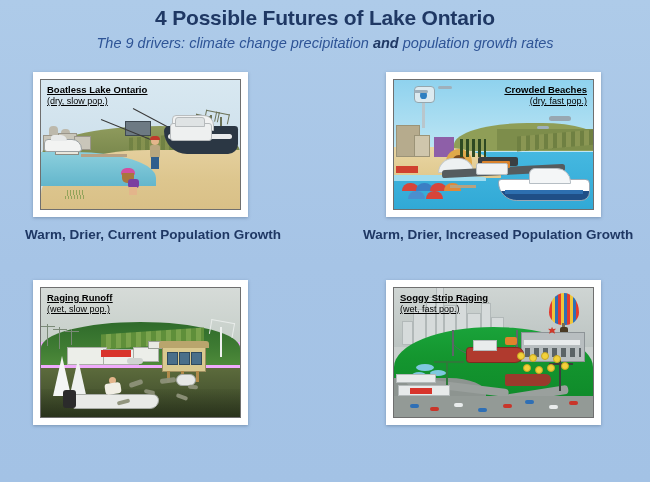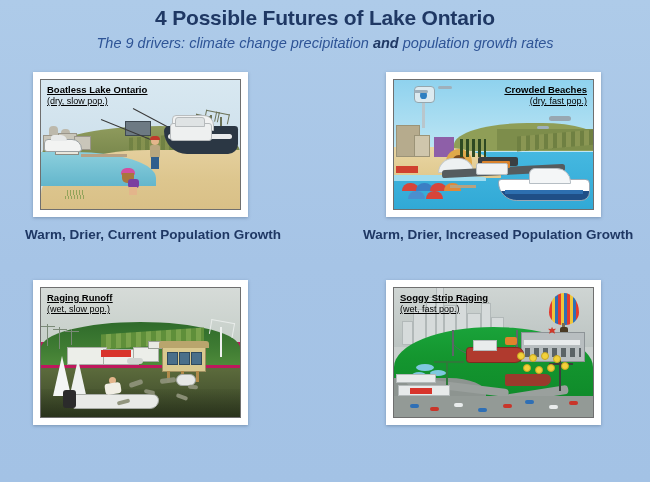--- a/index.html
+++ b/index.html
@@ -203,21 +203,21 @@
       background:linear-gradient(180deg,#ffffff 0 55%, #1f4f87 55% 100%); border-radius:6px 8px 16px 34px; border:1px solid #9aa8b5;}
   .s2 .yacht .top { position:absolute; left:30px; top:-12px; width:40px; height:14px; background:#f4f6f7; border-radius:6px 14px 0 0; border:1px solid #b6bec4;}
   .s2 .yacht .band{ position:absolute; left:6px; top:10px; width:78px; height:4px; background:#2d6fb0;}
   .s2 .plane { position:absolute; width:14px; height:3px; background:#9fb0bb; border-radius:2px;}
   .s2 .p1 { left:10%; top:8%;}
   .s2 .p2 { left:22%; top:5%;}
   .s2 .p3 { left:78%; top:28%; width:22px; height:5px; background:#98a7b1; border-radius:3px;}
   .s2 .p4 { left:72%; top:36%; width:12px;}
 
   
-  .s3 { background:#be185d; }
+  .s3 { background:#f0abfc; }
   .s3 .sky { position:absolute; left:0; top:0; width:100%; height:42%; background:linear-gradient(180deg,#d6dbd8,#c6cfc9);}
   .s3 .hill { position:absolute; left:0; top:26%; width:100%; height:34%;
       background:linear-gradient(180deg,#2f6b2b 0%, #3f7c33 60%, #4e8a3a 100%); border-radius:50% 50% 0 0 / 26px 26px 0 0;}
   .s3 .fields{ position:absolute; left:30%; top:33%; width:52%; height:12%;
       background:repeating-linear-gradient(92deg,#5f8f3a 0 5px,#7aa34c 5px 10px); transform:skewY(-4deg);}
   .s3 .flood { position:absolute; left:0; bottom:0; width:100%; height:38%;
       background:linear-gradient(180deg,#5c6b3c 0%, #4e5c34 40%, #3f4c2b 100%);}
   .s3 .muck  { position:absolute; left:0; bottom:0; width:100%; height:22%;
       background:linear-gradient(180deg,rgba(60,72,40,.2),rgba(30,38,20,.65));}
   .s3 .pylon { position:absolute; left:3%; top:28%; width:1.5px; height:22px; background:#7b8a78;}

